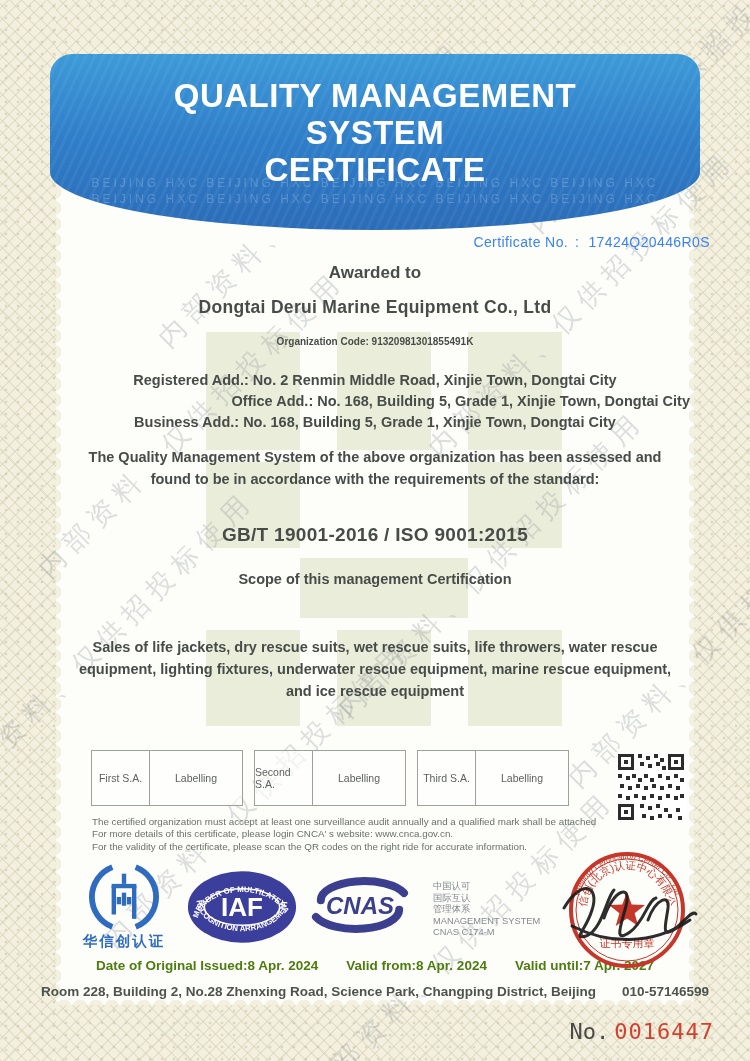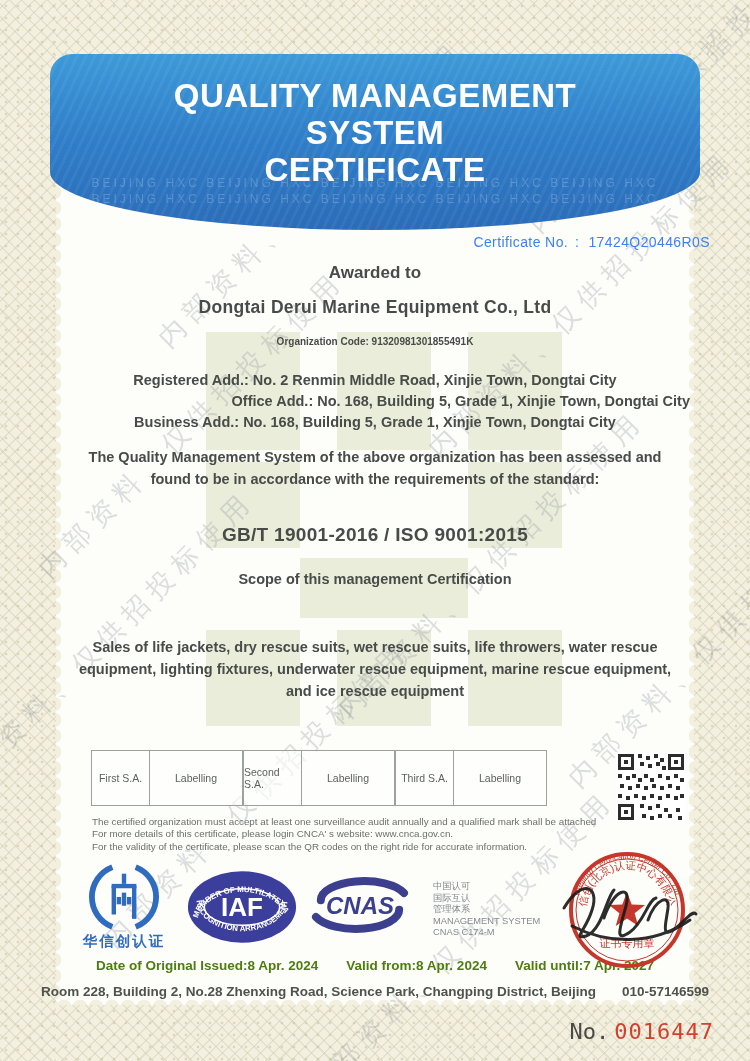--- a/index.html
+++ b/index.html
@@ -52,21 +52,21 @@
   .company{top:297px;font-size:17.5px;letter-spacing:.3px;}
   .orgcode{top:336px;font-size:10px;}
   .addr1{top:372px;font-size:14.5px;}
   .addr2{top:393px;font-size:14.5px;text-align:right;}
   .addr3{top:414px;font-size:14.5px;}
   .para{top:446px;left:80px;right:80px;font-size:14.5px;line-height:22px;}
   .standard{top:524px;font-size:19px;letter-spacing:.3px;}
   .scopeh{top:571px;font-size:14.5px;}
   .scopet{top:636px;left:66px;right:66px;font-size:14.5px;line-height:22px;}
 
-  .audit{position:absolute;left:91px;top:750px;display:flex;}
+  .audit{position:absolute;left:91px;top:750px;display:flex;gap:11px;}
   .agroup{display:flex;border:1px solid #9ba19b;height:54px;background:rgba(255,255,255,.6);}
   .acell{display:flex;align-items:center;justify-content:center;font-size:10.5px;color:#5d625d;}
   .acell.stage{width:57px;border-right:1px solid #9ba19b;}
   .acell.lab{width:92px;}
 
   .qr{position:absolute;left:616px;top:752px;width:70px;height:70px;}
 
   .fine{position:absolute;left:92px;top:816px;font-size:9.8px;line-height:12.4px;color:#6b706b;}
 
   .hxc{position:absolute;left:76px;top:862px;width:96px;text-align:center;}

